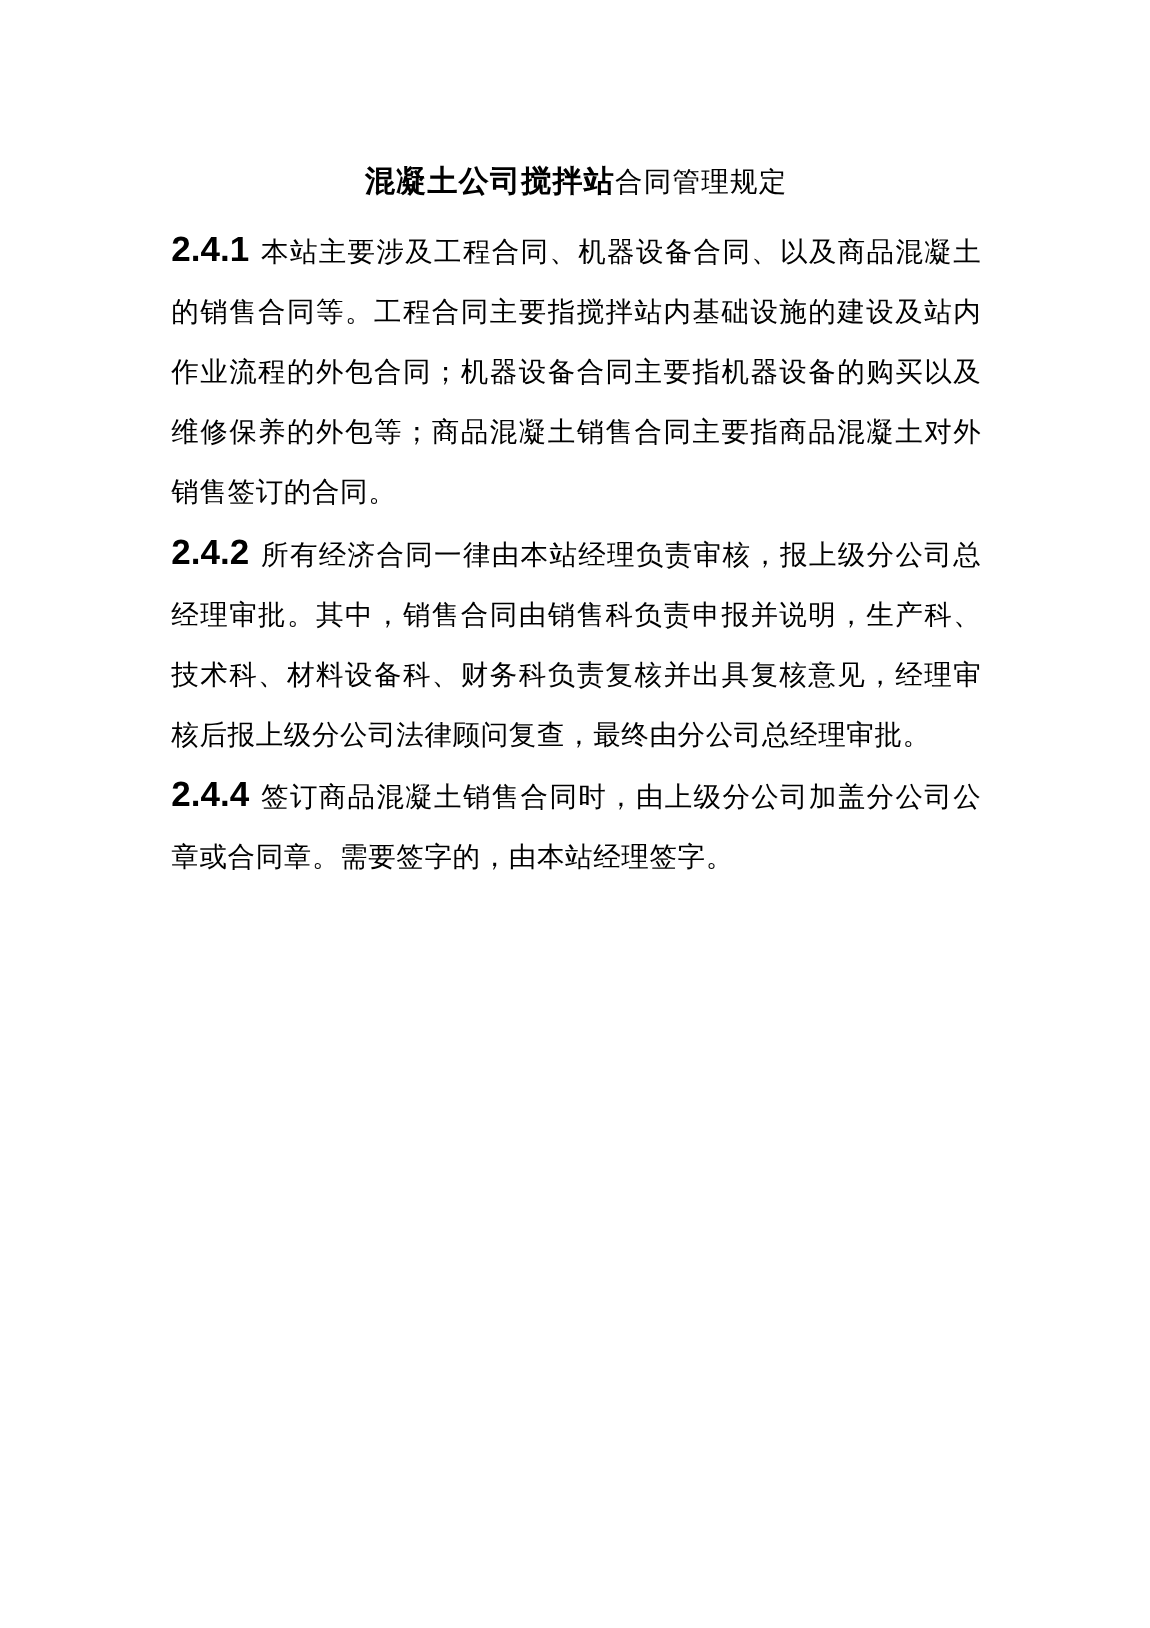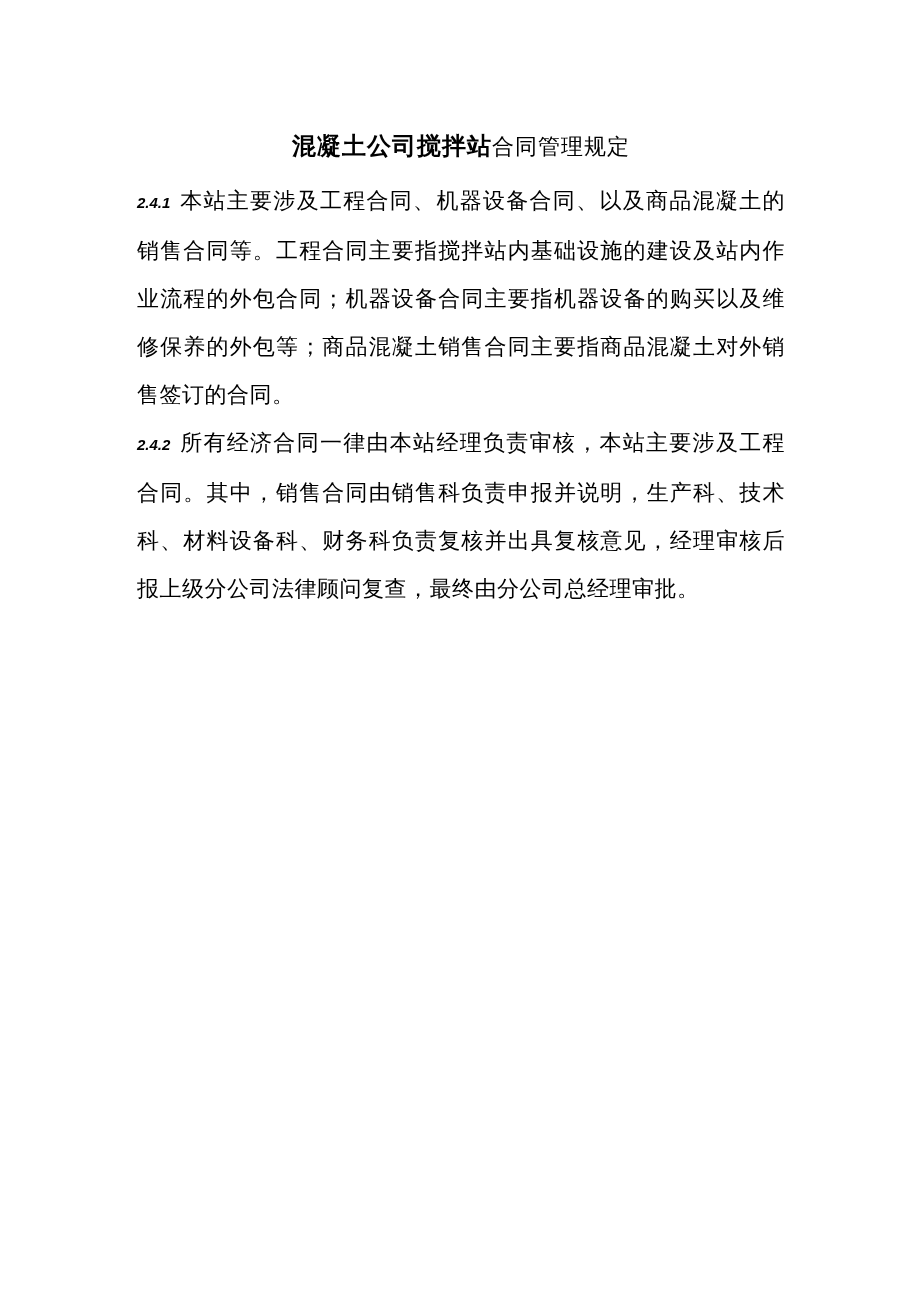--- a/index.html
+++ b/index.html
@@ -43,35 +43,35 @@
     margin: 0;
     font-size: 22px;
     line-height: 48px;
     text-align: justify;
     text-justify: inter-ideograph;
     letter-spacing: 0.5px;
   }
   .para-num {
     font-family: "Liberation Sans", "DejaVu Sans", sans-serif;
     font-weight: bold;
-    font-size: 15px;
+    font-size: 28px;
     margin-right: 9px;
     letter-spacing: 0;
-    font-style: italic;
   }
 </style>
 </head>
 <body>
 
 <div class="doc-page">
   <div class="doc-content">
 
     <h1 class="doc-title"><span class="title-bold">混凝土公司搅拌站</span><span class="title-regular">合同管理规定</span></h1>
 
     <p class="doc-paragraph"><span class="para-num">2.4.1</span><span>本站主要涉及工程合同、机器设备合同、以及商品混凝土的销售合同等。工程合同主要指搅拌站内基础设施的建设及站内作业流程的外包合同；机器设备合同主要指机器设备的购买以及维修保养的外包等；商品混凝土销售合同主要指商品混凝土对外销售签订的合同。</span></p>
 
-    <p class="doc-paragraph"><span class="para-num">2.4.2</span><span>所有经济合同一律由本站经理负责审核，本站主要涉及工程合同。其中，销售合同由销售科负责申报并说明，生产科、技术科、材料设备科、财务科负责复核并出具复核意见，经理审核后报上级分公司法律顾问复查，最终由分公司总经理审批。</span></p>
+    <p class="doc-paragraph"><span class="para-num">2.4.2</span><span>所有经济合同一律由本站经理负责审核，报上级分公司总经理审批。其中，销售合同由销售科负责申报并说明，生产科、技术科、材料设备科、财务科负责复核并出具复核意见，经理审核后报上级分公司法律顾问复查，最终由分公司总经理审批。</span></p>
 
 
+    <p class="doc-paragraph"><span class="para-num">2.4.4</span><span>签订商品混凝土销售合同时，由上级分公司加盖分公司公章或合同章。需要签字的，由本站经理签字。</span></p>
 
 
   </div>
 </div>
 
 </body></html>

